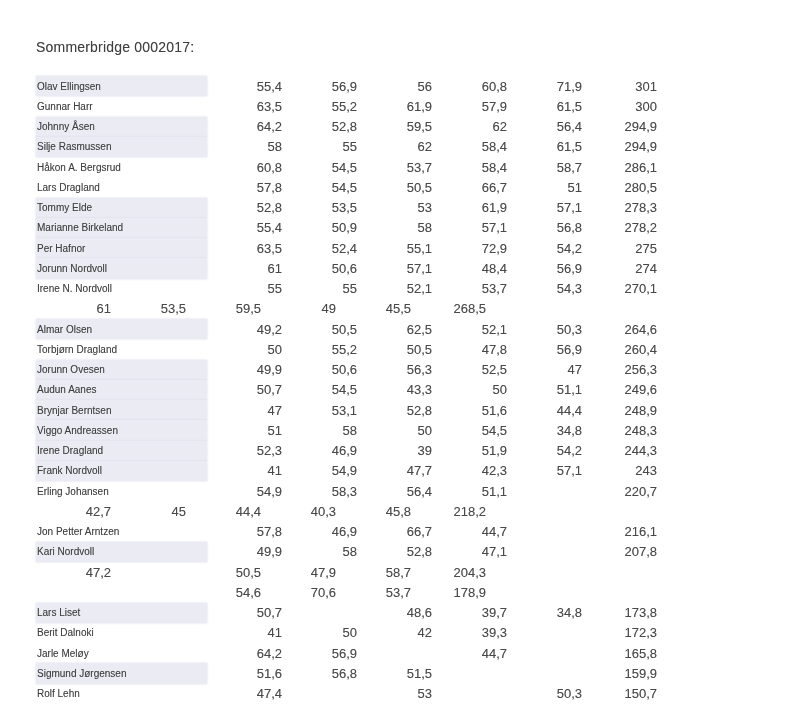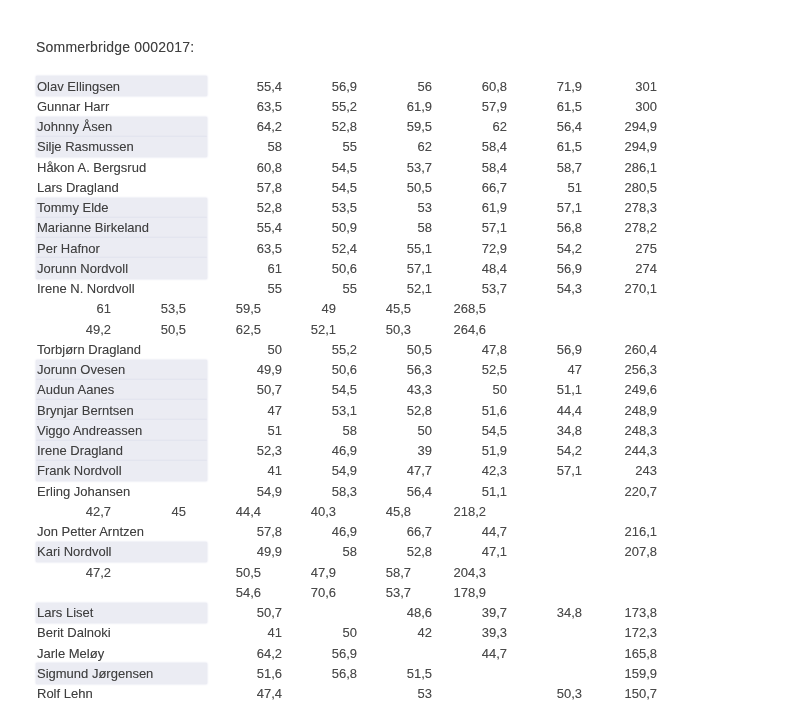--- a/index.html
+++ b/index.html
@@ -35,21 +35,21 @@
     top: 76px;
     width: 730px;
   }
   .row {
     display: flex;
     align-items: center;
     height: 20.25px;
   }
   .name {
     width: 171px;
-    font-size: 13px;
+    font-size: 10px;
     color: #3d3d3d;
     white-space: nowrap;
     padding-left: 1px;
     box-sizing: border-box;
     align-self: stretch;
     display: flex;
     align-items: center;
     text-shadow: 0 0 0.6px rgba(70,70,70,0.4);
   }
   .name.hl {
@@ -177,20 +177,21 @@
       </div>
       <div class="row">
         <div class="score">61</div>
         <div class="score">53,5</div>
         <div class="score">59,5</div>
         <div class="score">49</div>
         <div class="score">45,5</div>
         <div class="score">268,5</div>
       </div>
       <div class="row">
+        <div class="name hl">Almar Olsen</div>
         <div class="score">49,2</div>
         <div class="score">50,5</div>
         <div class="score">62,5</div>
         <div class="score">52,1</div>
         <div class="score">50,3</div>
         <div class="score">264,6</div>
       </div>
       <div class="row">
         <div class="name">Torbjørn Dragland</div>
         <div class="score">50</div>

